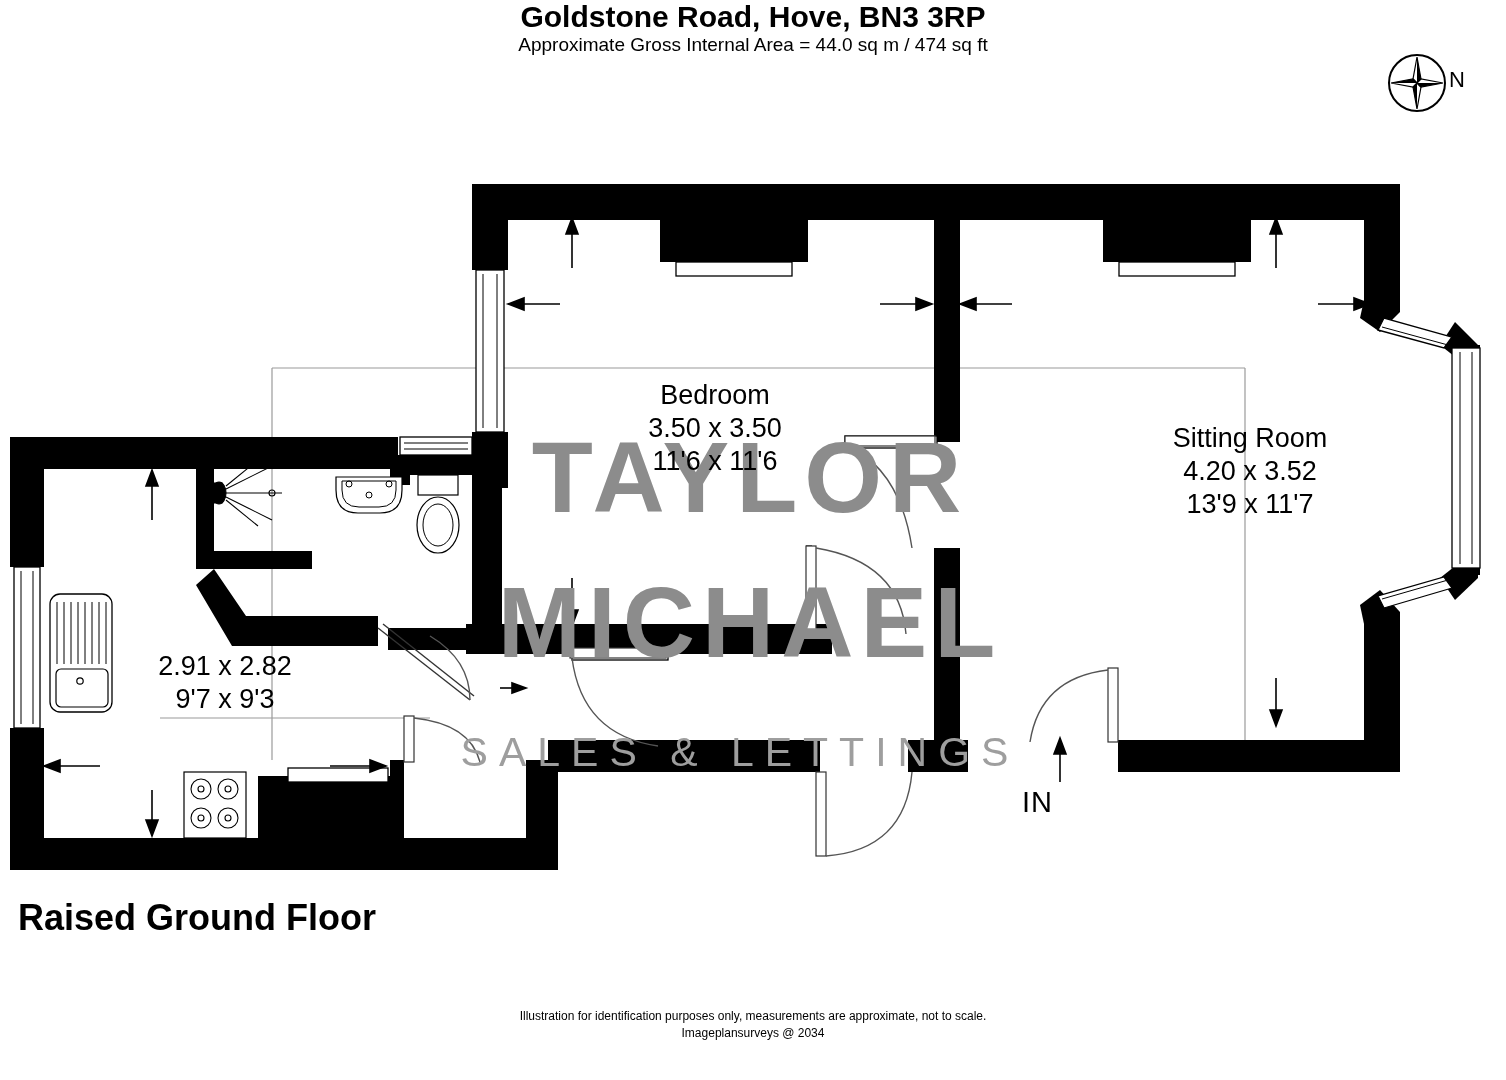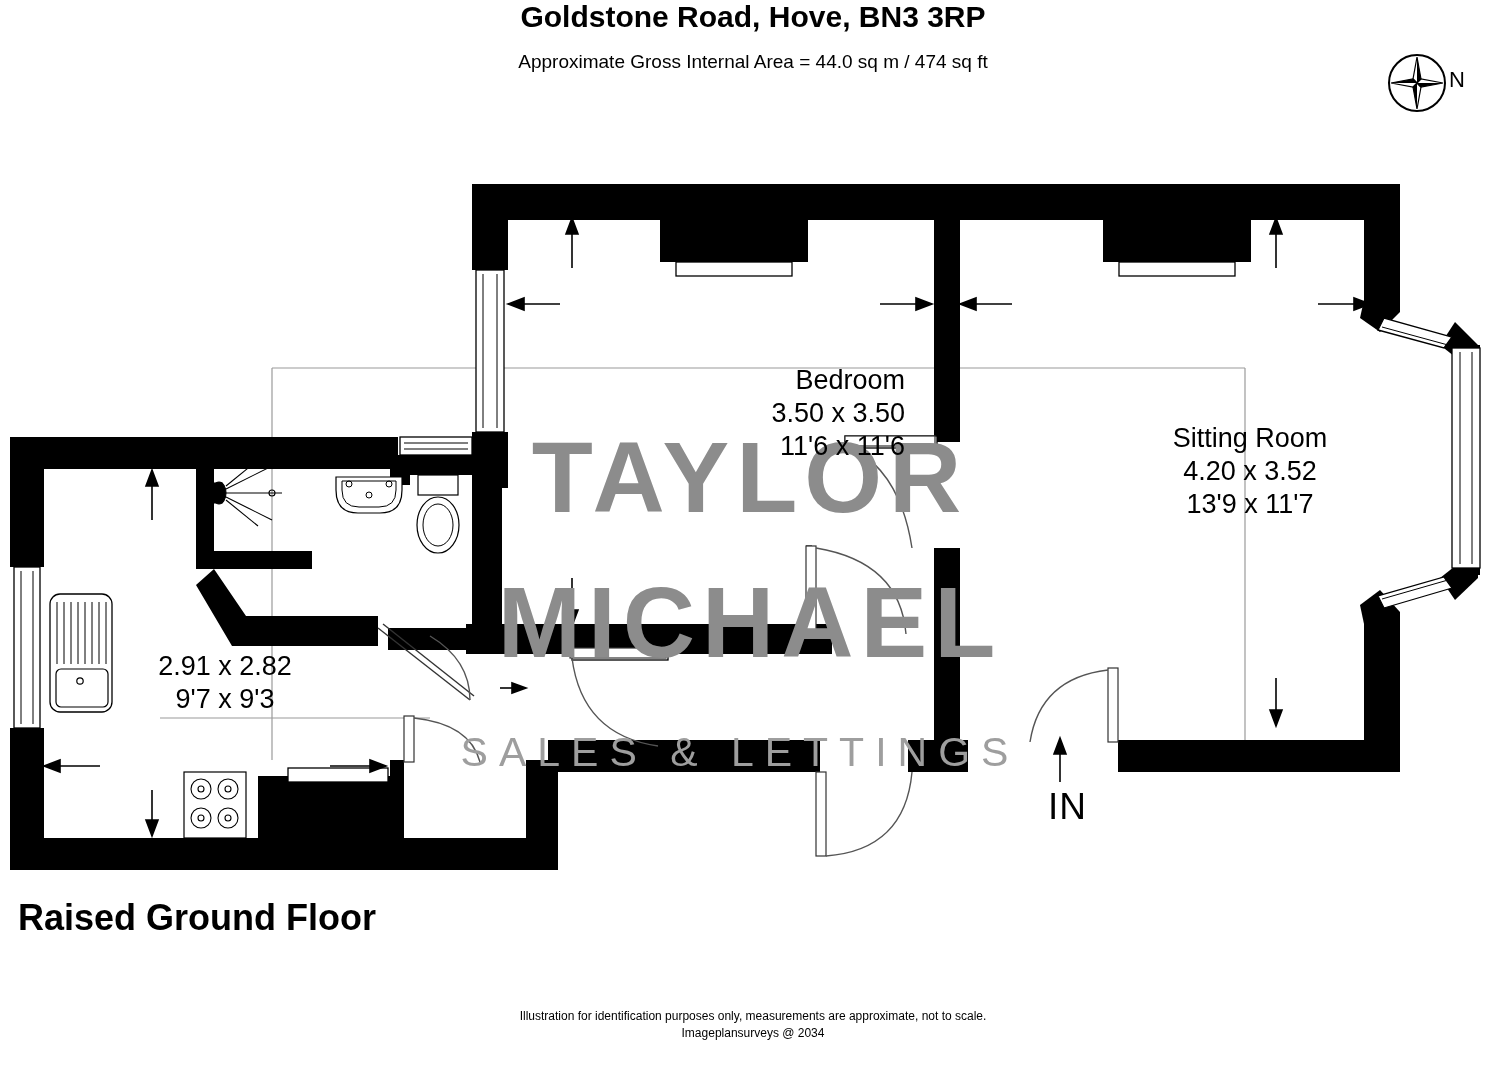--- a/index.html
+++ b/index.html
@@ -23,21 +23,20 @@
     top: 0;
     width: 1506px;
     text-align: center;
   }
   #title {
     font-size: 30px;
     font-weight: bold;
     letter-spacing: 0px;
   }
   #subtitle {
-    margin-top: 17px;
     font-size: 19px;
     font-weight: normal;
   }
 
   
   #compass {
     position: absolute;
     left: 1386px;
     top: 52px;
     width: 110px;
@@ -64,31 +63,30 @@
   .room-label {
     position: absolute;
     text-align: center;
     line-height: 1.22;
     font-size: 27px;
     white-space: nowrap;
   }
   .room-label .rname { display: block; }
   .room-label .rdim  { display: block; }
 
-  #label-bedroom { left: 525px; top: 364px; width: 380px; text-align: right; }
+  #label-bedroom { left: 525px; top: 379px; width: 380px; }
   #label-sitting { left: 1085px; top: 422px; width: 330px; }
   #label-kitchen { left: 60px;  top: 650px; width: 330px; }
 
   #in-label {
     position: absolute;
     left: 1022px;
     top: 786px;
-    font-size: 37px;
+    font-size: 29px;
     letter-spacing: 1px;
-    margin-left: 26px;
   }
 
   #floor-name {
     position: absolute;
     left: 18px;
     top: 897px;
     font-size: 36px;
     font-weight: bold;
   }
 

